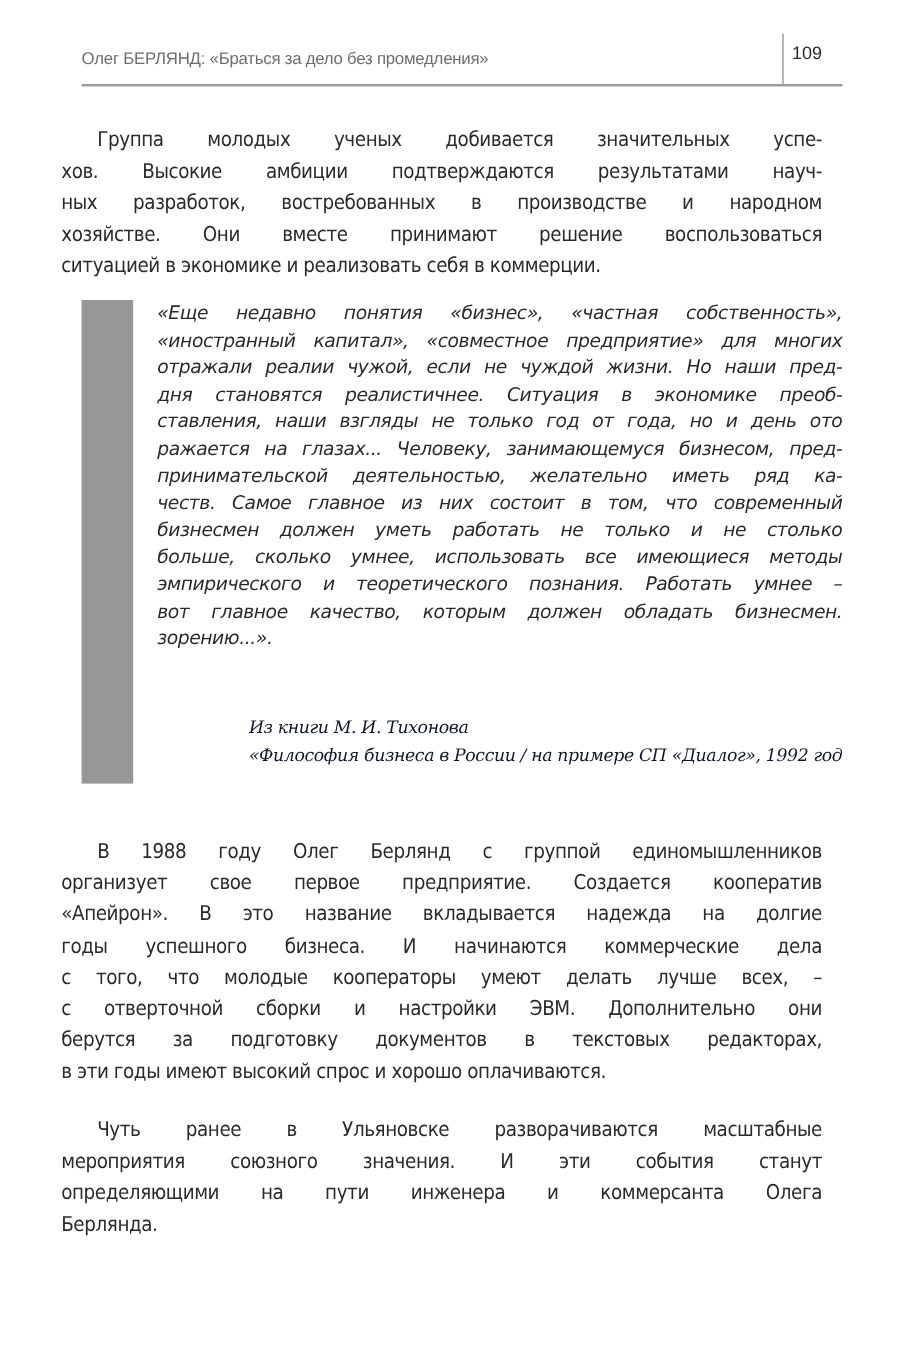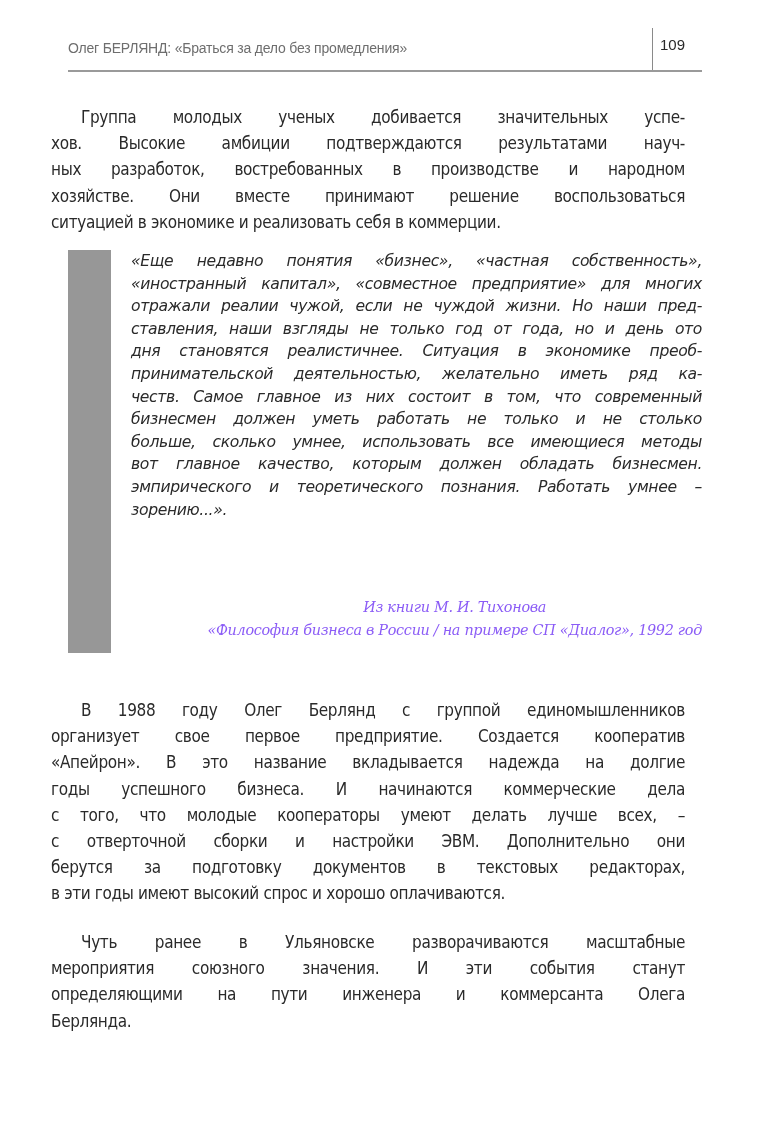--- a/index.html
+++ b/index.html
@@ -121,26 +121,26 @@
       white-space: nowrap;
       height: 22.6px;
     }
     .quote-text .line.last {
       text-align-last: left;
     }
     .quote-source {
       position: absolute;
       right: 0;
       top: 346px;
-      text-align: center;
+      text-align: left;
       font-family: "DejaVu Serif", serif;
       font-style: italic;
       font-size: 14.4px;
       line-height: 22.5px;
-      color: #8b5cf6;
+      color: #0f172a;
       letter-spacing: -0.3px;
     }
     .quote-source span {
       display: block;
     }
   </style>
 </head>
 <body>
 
 <header class="page-header">
@@ -157,28 +157,29 @@
   <span class="line">хозяйстве. Они вместе принимают решение воспользоваться</span>
   <span class="line last">ситуацией в экономике и реализовать себя в коммерции.</span>
 </div>
 
 <div class="quote-block">
   <div class="quote-bar"></div>
   <div class="quote-text">
     <span class="line">«Еще недавно понятия «бизнес», «частная собственность»,</span>
     <span class="line">«иностранный капитал», «совместное предприятие» для многих</span>
     <span class="line">отражали реалии чужой, если не чуждой жизни. Но наши пред-</span>
+    <span class="line">дня становятся реалистичнее. Ситуация в экономике преоб-</span>
     <span class="line">ставления, наши взгляды не только год от года, но и день ото</span>
-    <span class="line">дня становятся реалистичнее. Ситуация в экономике преоб-</span>
+    <span class="line">ражается на глазах... Человеку, занимающемуся бизнесом, пред-</span>
     <span class="line">принимательской деятельностью, желательно иметь ряд ка-</span>
     <span class="line">честв. Самое главное из них состоит в том, что современный</span>
     <span class="line">бизнесмен должен уметь работать не только и не столько</span>
     <span class="line">больше, сколько умнее, использовать все имеющиеся методы</span>
+    <span class="line">эмпирического и теоретического познания. Работать умнее –</span>
     <span class="line">вот главное качество, которым должен обладать бизнесмен.</span>
-    <span class="line">эмпирического и теоретического познания. Работать умнее –</span>
     <span class="line last">зорению...».</span>
   </div>
   <div class="quote-source">
     <span>Из книги М. И. Тихонова</span>
     <span>«Философия бизнеса в России / на примере СП «Диалог», 1992 год</span>
   </div>
 </div>
 
 <div class="para" id="para-2">
   <span class="line indent">В 1988 году Олег Берлянд с группой единомышленников</span>

